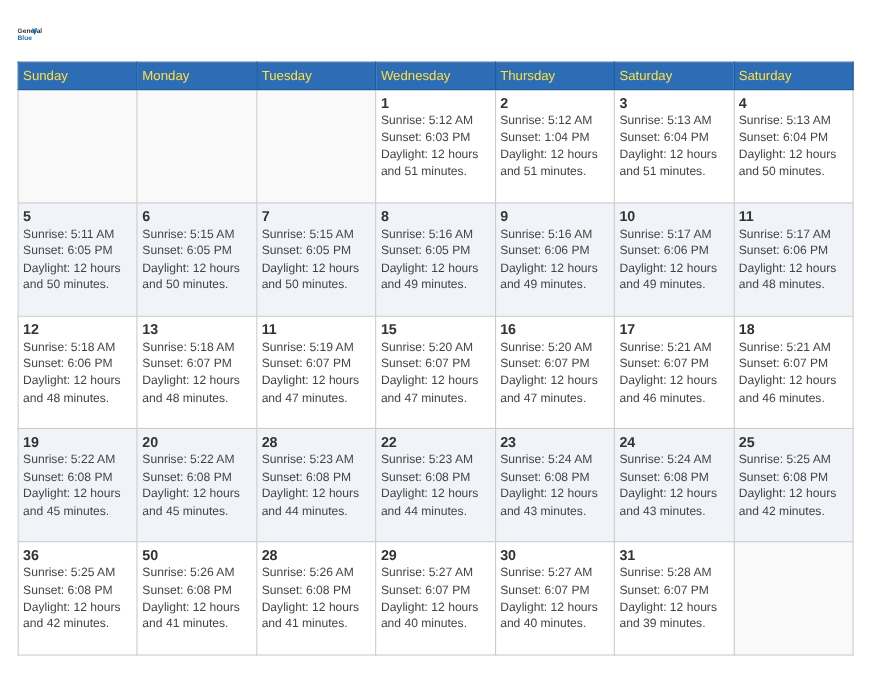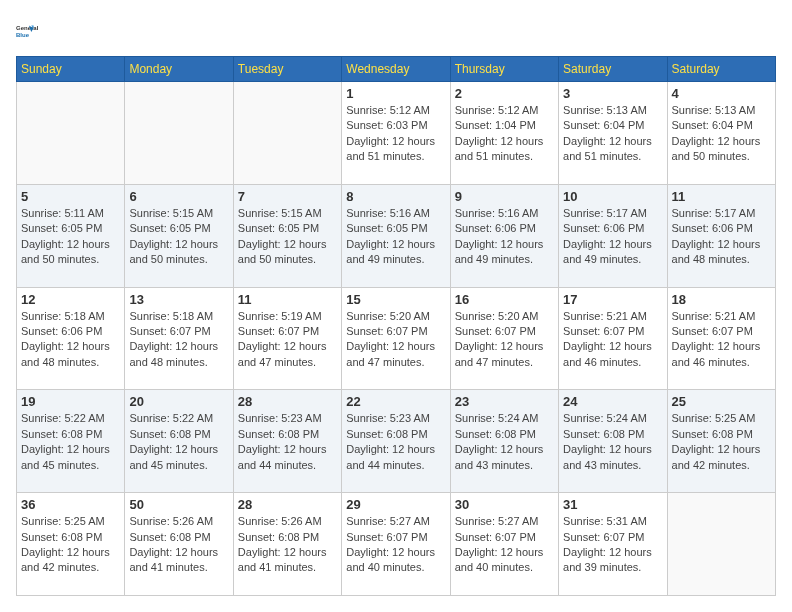--- a/index.html
+++ b/index.html
@@ -337,21 +337,21 @@
           </td>
           <td>
             <span class="day-number">30</span>
             <div class="day-info">Sunrise: 5:27 AM
 Sunset: 6:07 PM
 Daylight: 12 hours
 and 40 minutes.</div>
           </td>
           <td>
             <span class="day-number">31</span>
-            <div class="day-info">Sunrise: 5:31 AM
+            <div class="day-info">Sunrise: 5:28 AM
 Sunset: 6:07 PM
 Daylight: 12 hours
 and 39 minutes.</div>
           </td>
           <td class="empty"></td>
         </tr>
       </tbody>
   </table>
 </div>
 

